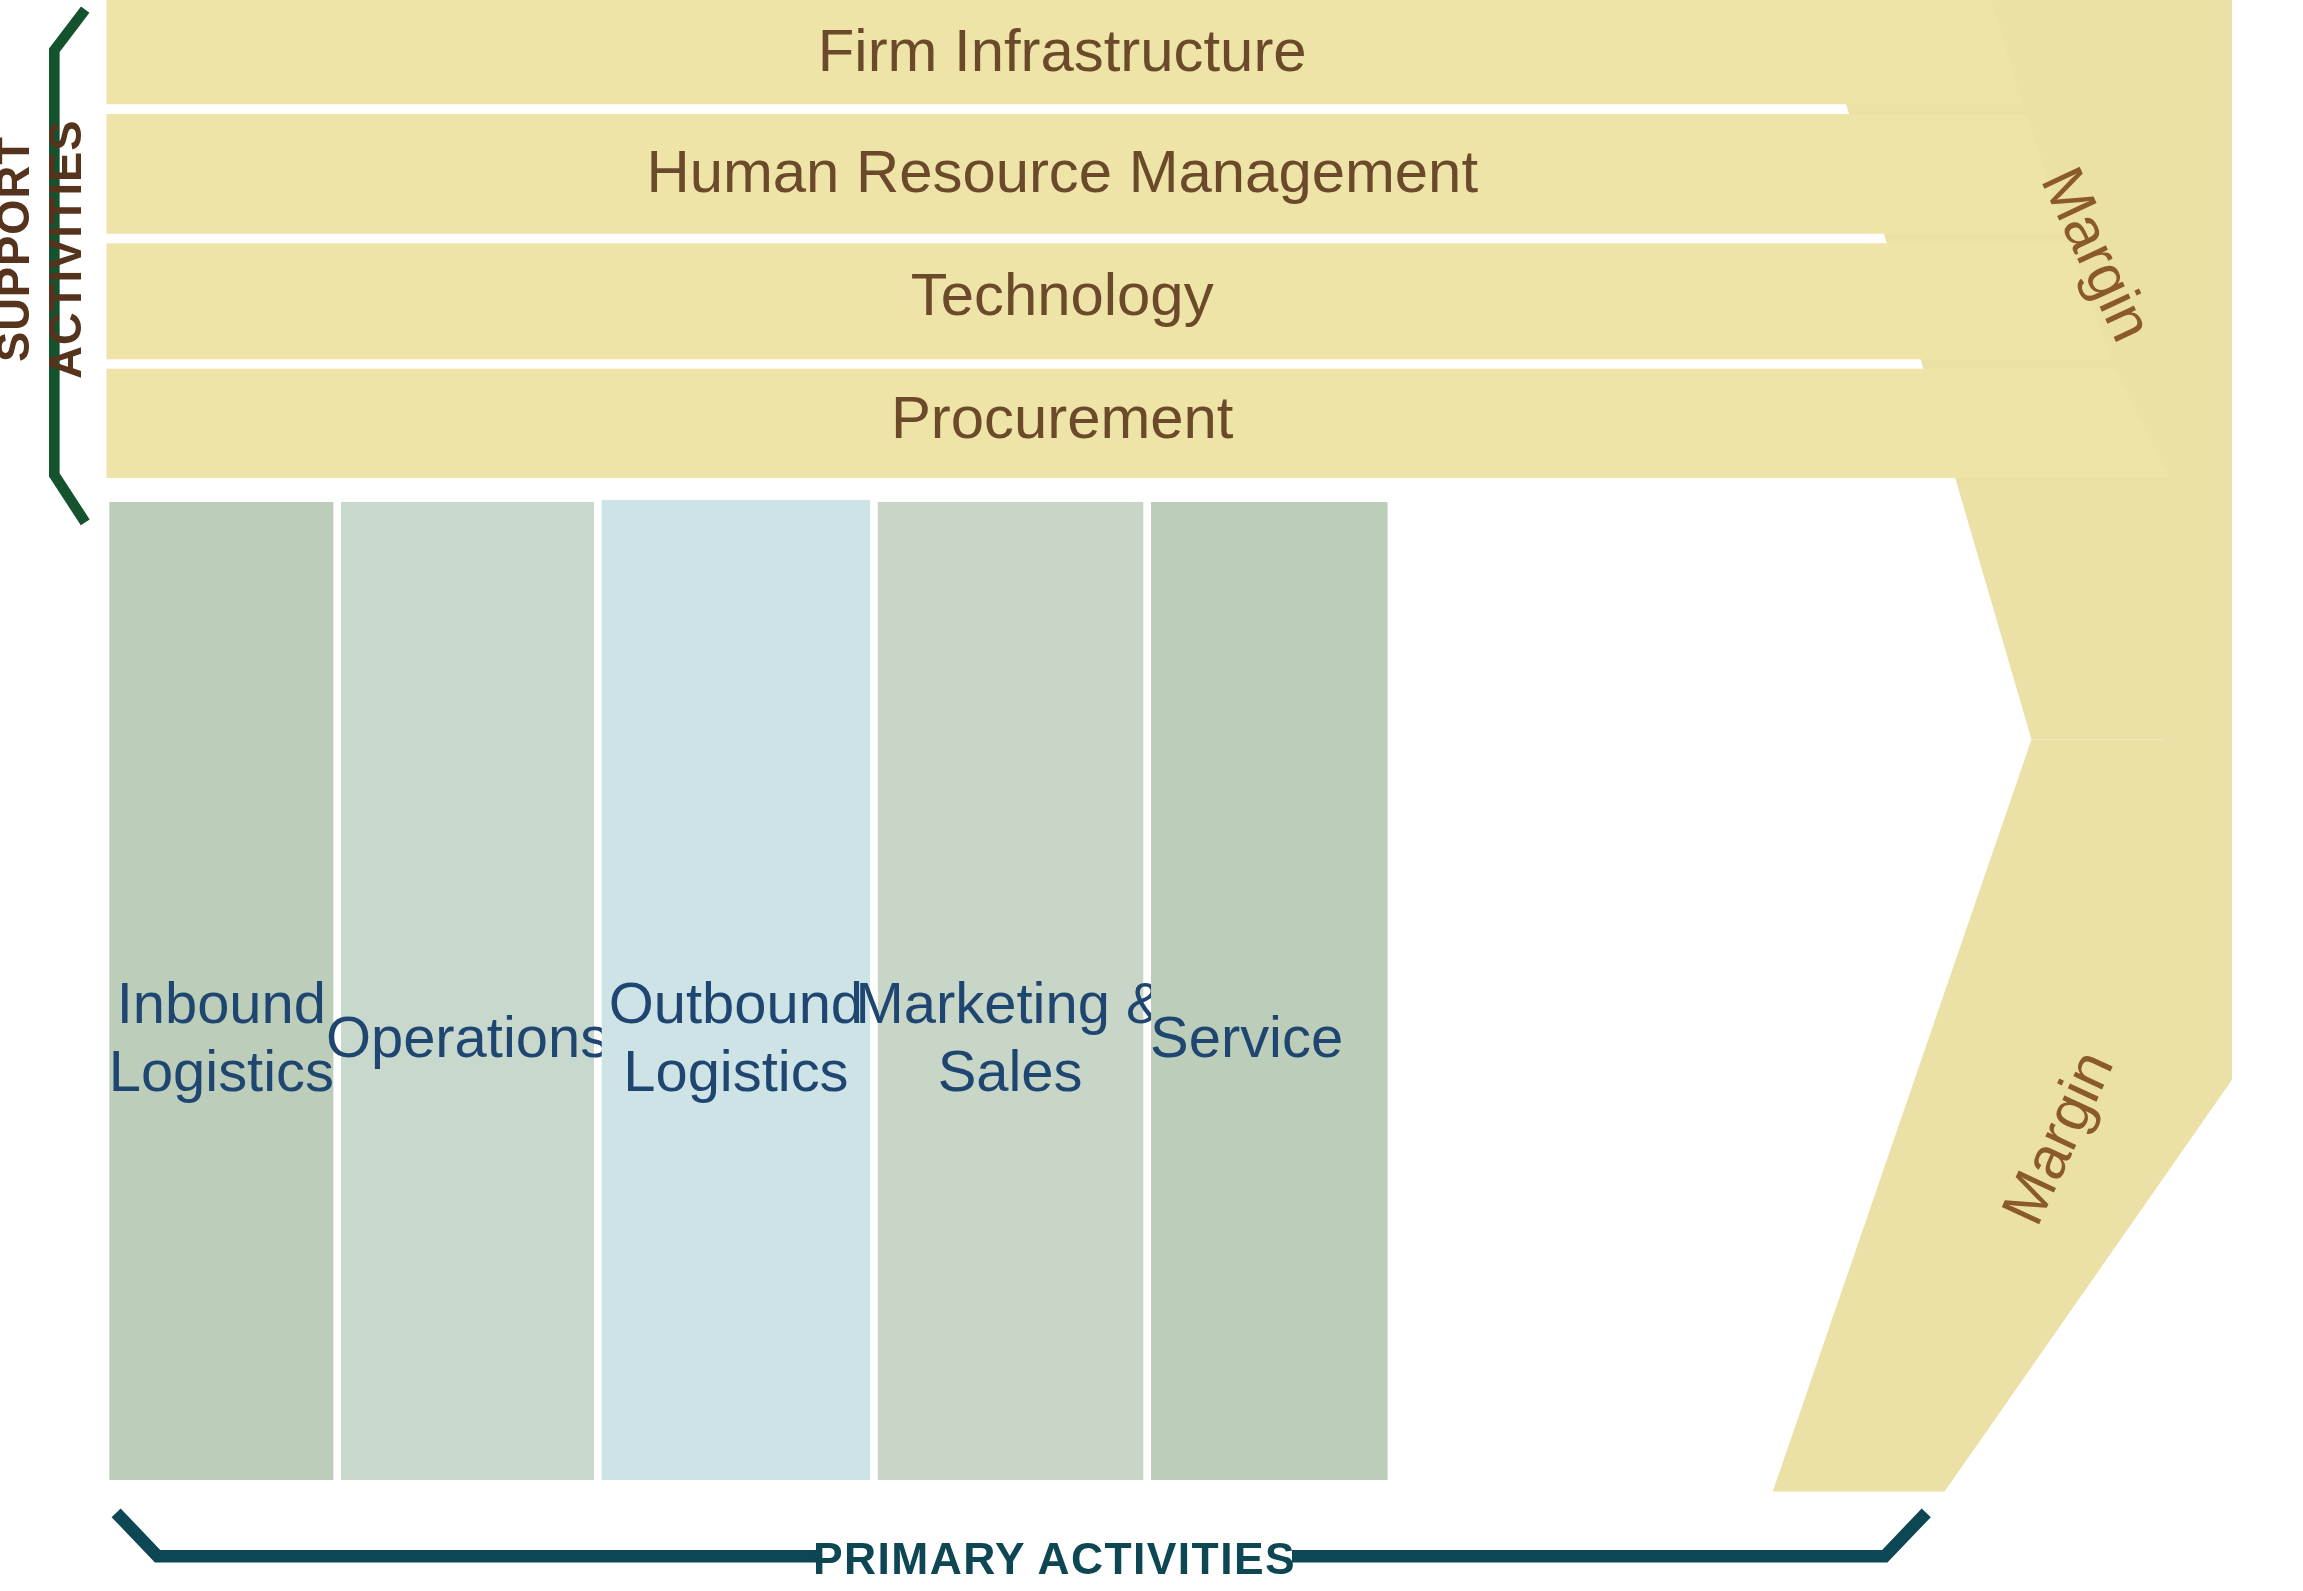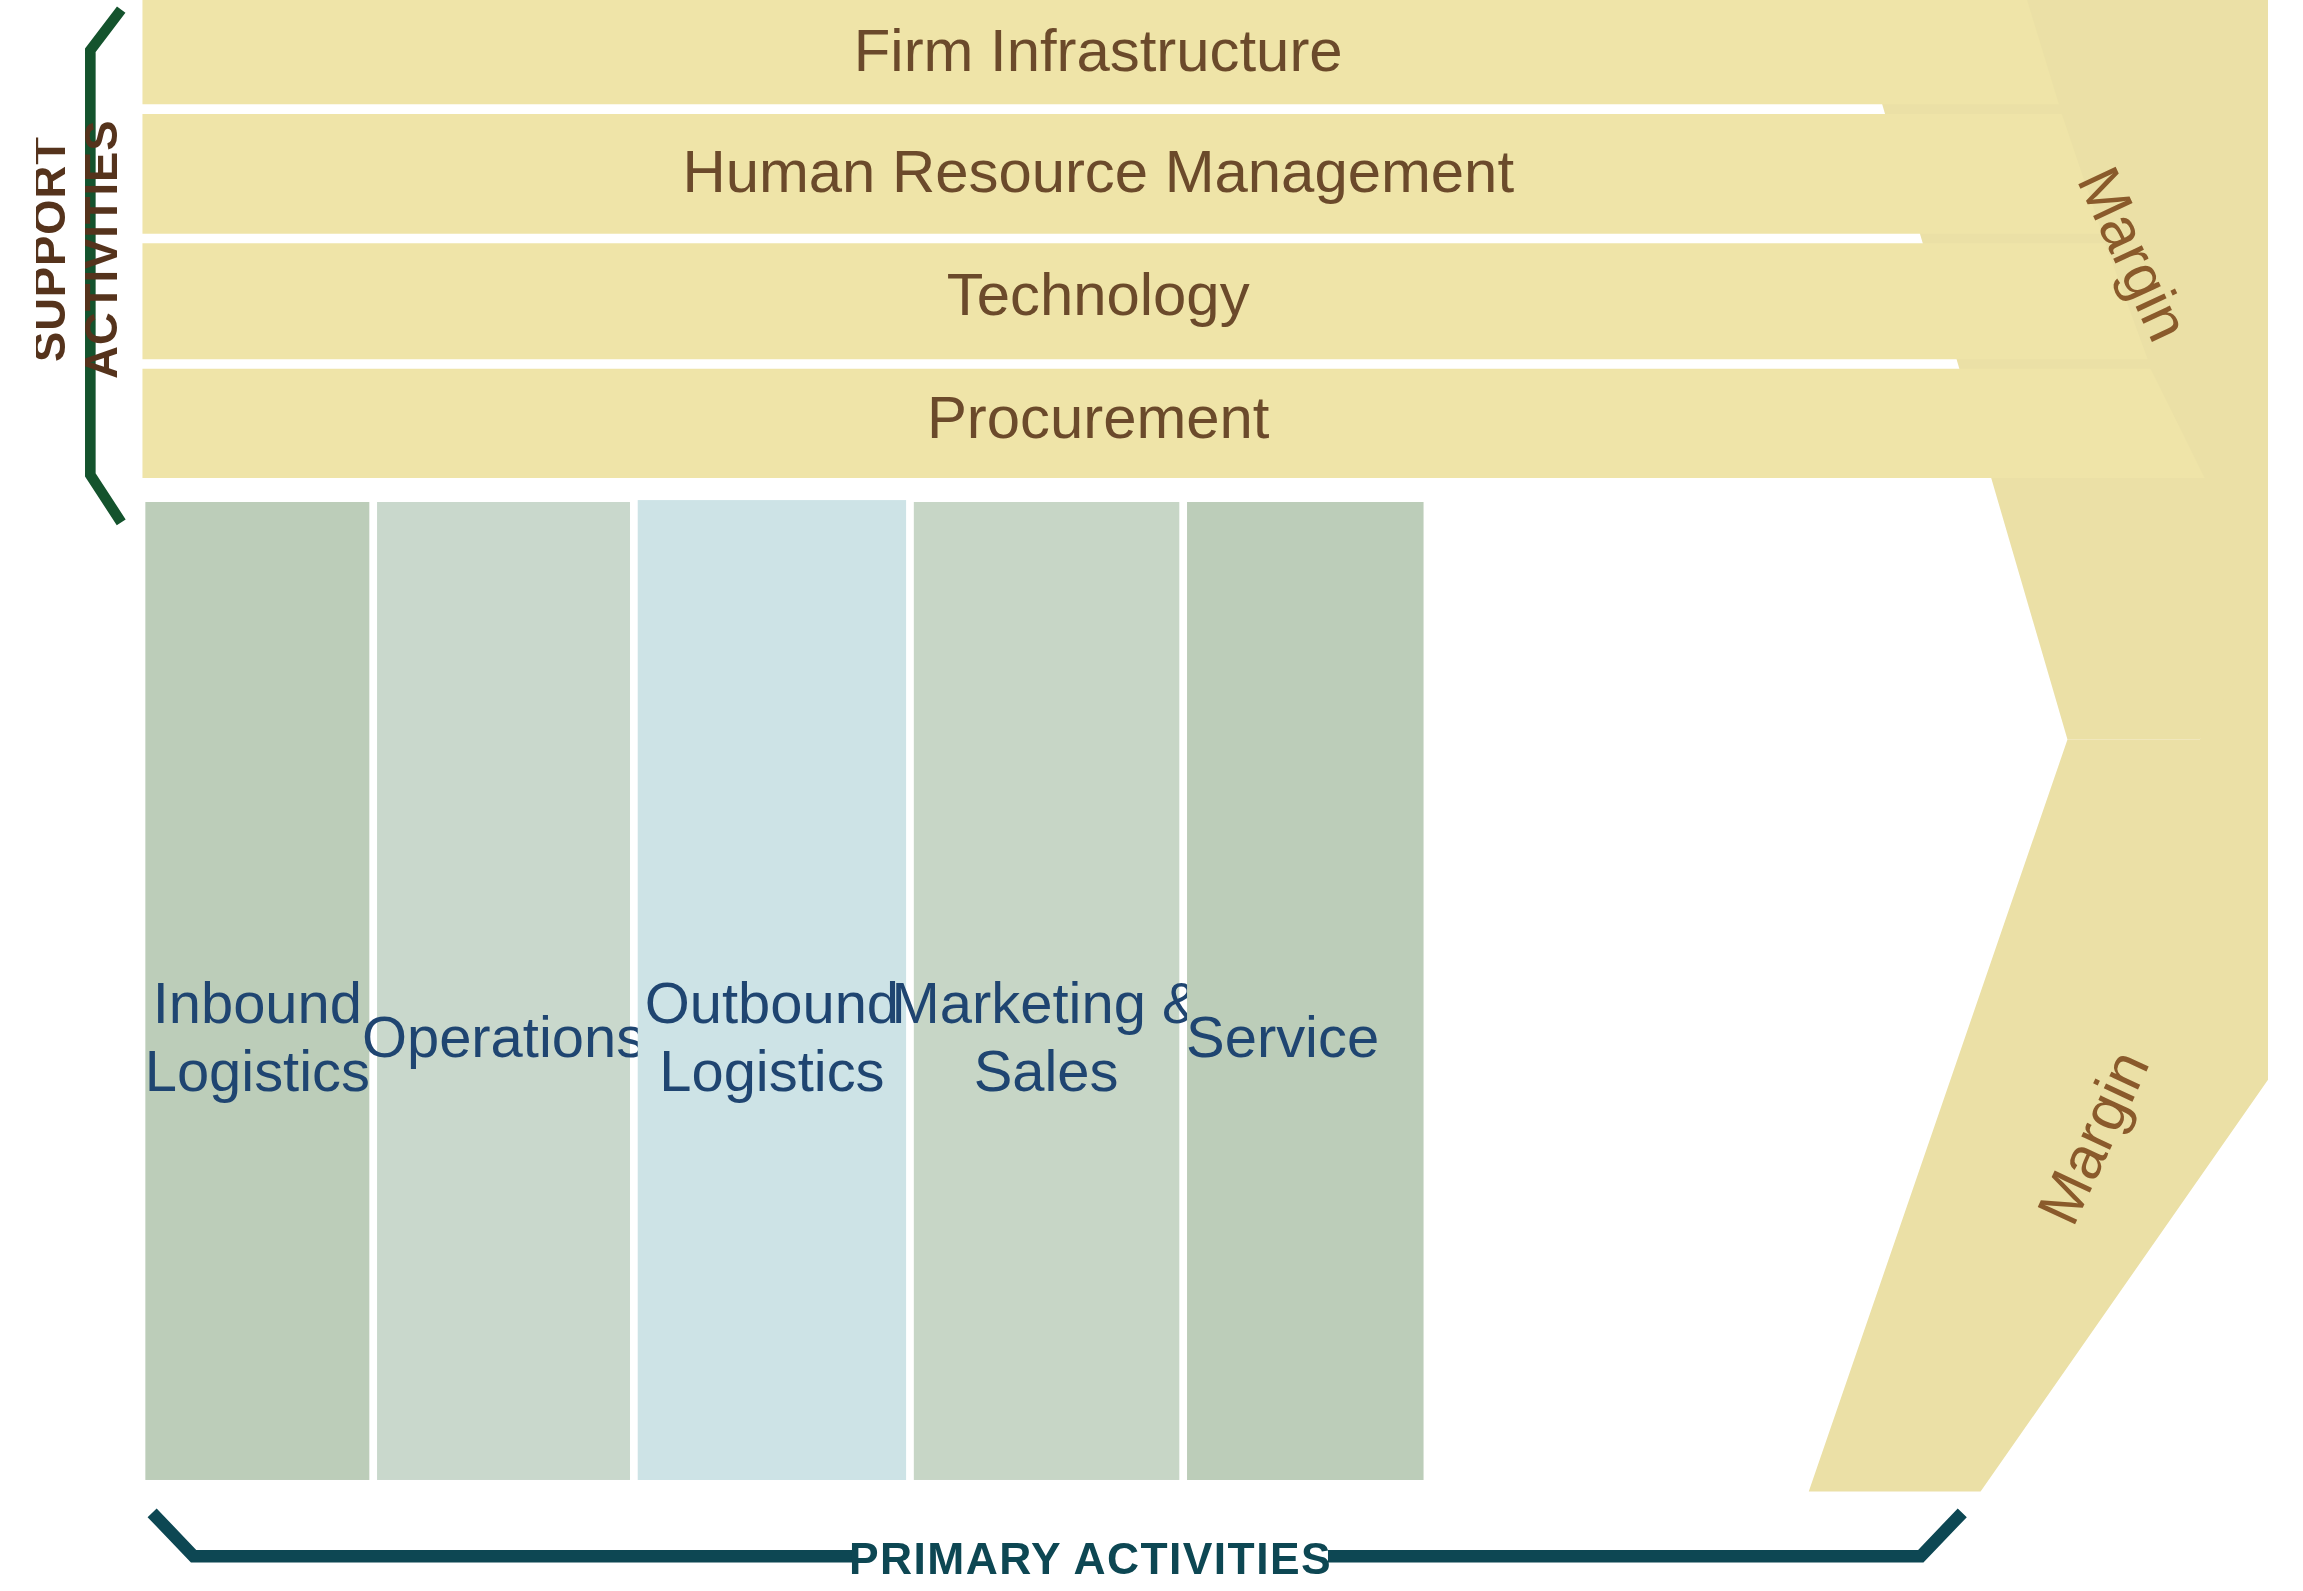--- a/index.html
+++ b/index.html
@@ -9,21 +9,20 @@
   }
   body {
     font-family: "Liberation Sans", sans-serif;
   }
   #stage {
     position: relative;
     width: 2232px;
     height: 1591px;
     background: #ffffff;
     overflow: hidden;
-    margin-left: 36px;
   }
   #vc-svg {
     position: absolute;
     top: 0;
     left: 0;
     width: 2304px;
     height: 1591px;
     display: block;
   }
   

